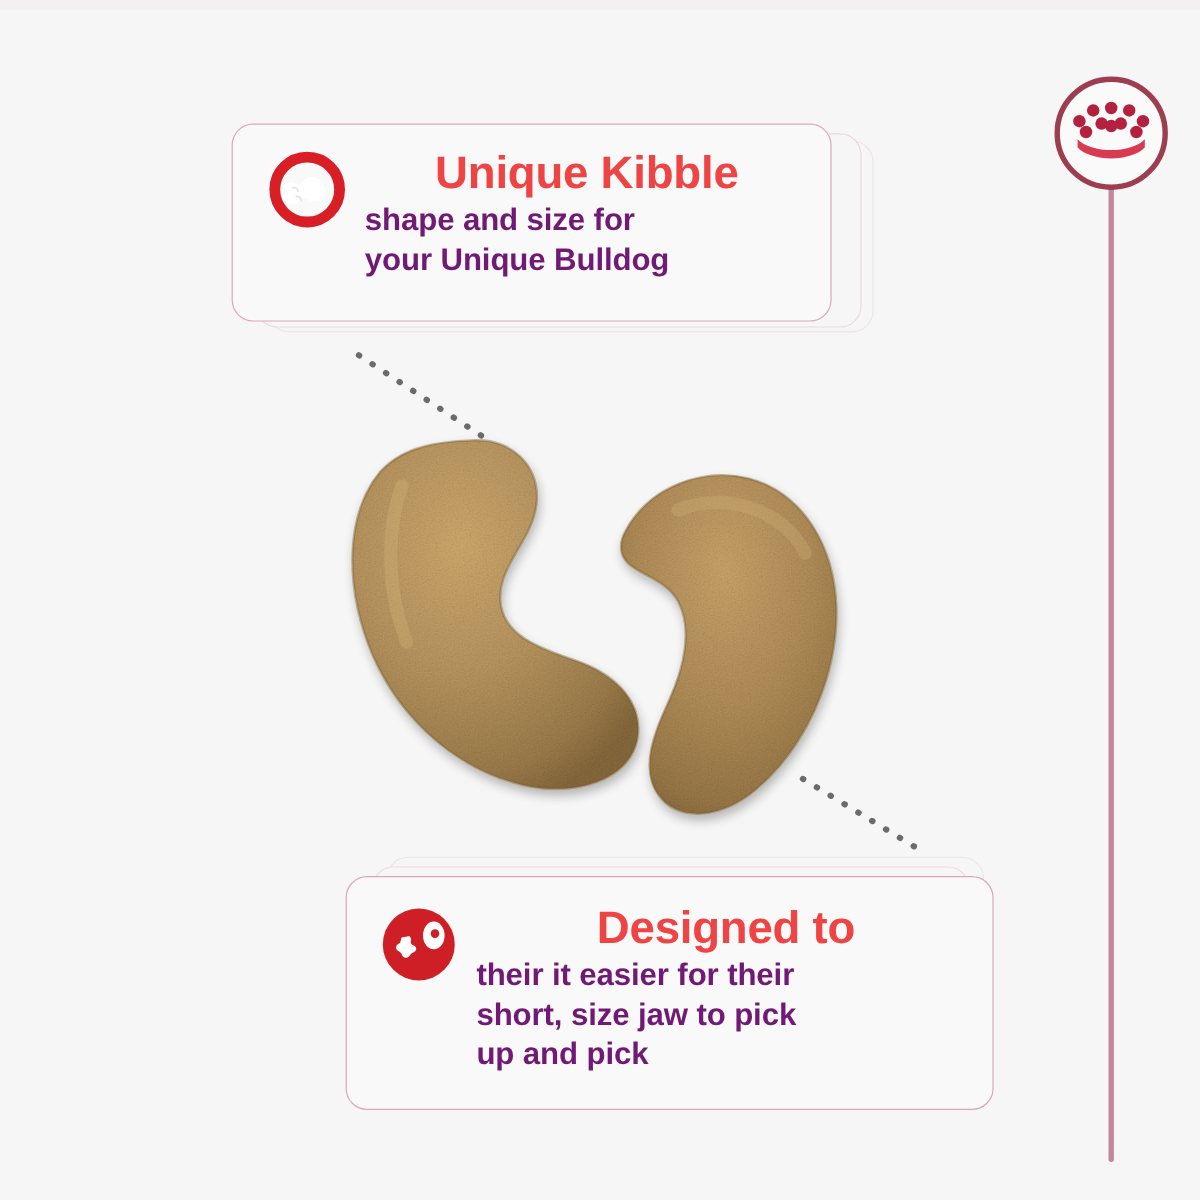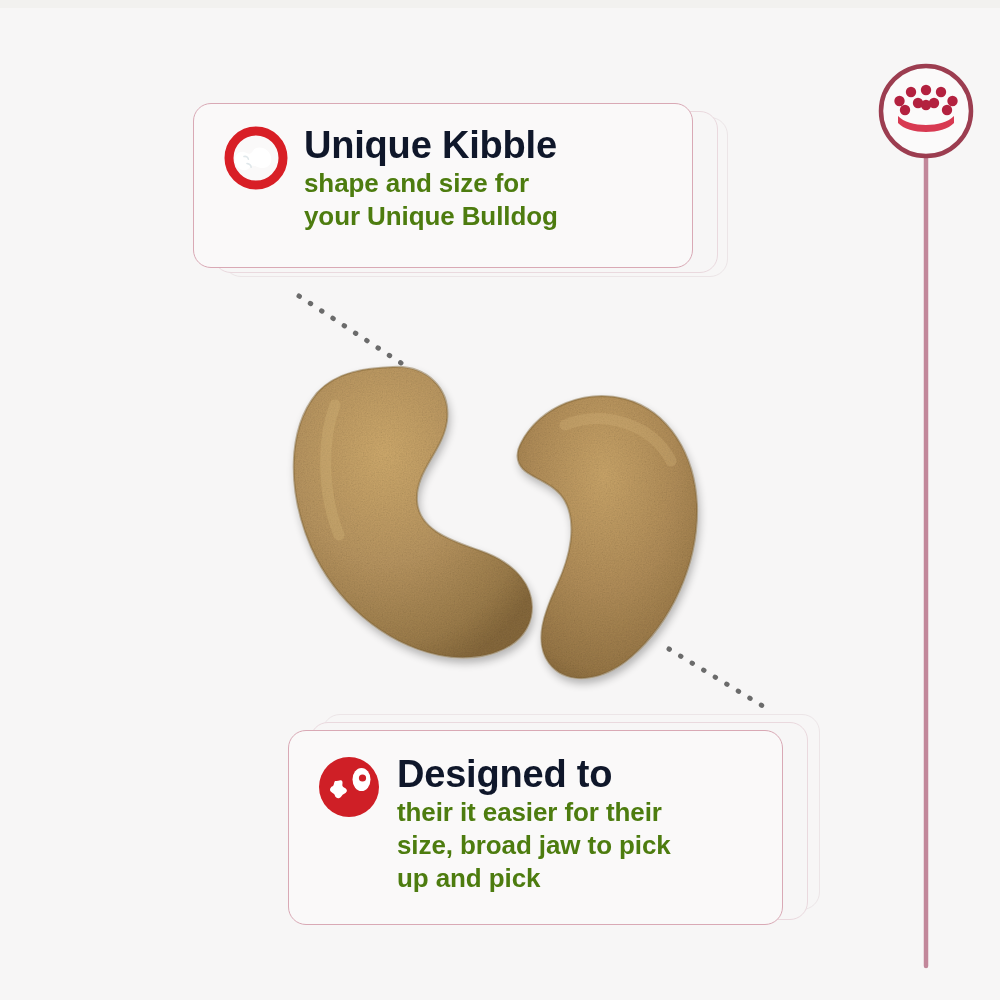--- a/index.html
+++ b/index.html
@@ -74,50 +74,51 @@
     justify-content: center;
   }
 
   .card-text {
     flex: 1 1 auto;
     display: flex;
     flex-direction: column;
   }
 
   .card-title {
-    color: #0f172a;
+    color: #ef4444;
     font-size: 38px;
     font-weight: bold;
     line-height: 1.02;
     letter-spacing: -0.2px;
     white-space: nowrap;
+    text-align: center;
   }
 
   .card-body {
-    color: #4d7c0f;
+    color: #701a75;
     font-size: 26px;
     font-weight: bold;
     line-height: 1.28;
     letter-spacing: -0.1px;
     margin-top: 2px;
   }
   .card-body span { display: block; white-space: nowrap; }
 
   
   #card-unique-kibble { left: 193px; top: 103px; width: 540px; height: 180px; }
   #card-unique-kibble .stack-layer.l3 { left: 30px;  top: 14px; width: 505px; height: 160px; }
   #card-unique-kibble .stack-layer.l2 { left: 20px;  top:  8px; width: 505px; height: 162px; }
   #card-unique-kibble .card-front     { left:  0px;  top:  0px; width: 500px; height: 165px;
                                         padding: 22px 18px 0 30px; }
 
   
   #card-designed-to { left: 288px; top: 712px; width: 545px; height: 215px; }
   #card-designed-to .stack-layer.l3 { left: 34px; top: 2px;  width: 498px; height: 196px; }
   #card-designed-to .stack-layer.l2 { left: 22px; top: 10px; width: 498px; height: 198px; }
-  #card-designed-to .card-front     { left:  0px; top: 18px; width: 495px; height: 195px;
+  #card-designed-to .card-front     { left:  0px; top: 18px; width: 540px; height: 195px;
                                       padding: 24px 14px 0 28px; }
 
   
   .icon-kibble-circle, .icon-jaw-circle {
     width: 64px; height: 64px;
     display: block;
     margin-right: 16px;
   }
 
   
@@ -308,21 +309,21 @@
 
             <ellipse cx="44.5" cy="24.5" rx="9" ry="11.5" fill="#ffffff"></ellipse>
             <circle cx="45.5" cy="23" r="3.6" fill="#cf1f26"></circle>
           </svg>
         </div>
 
         <div class="card-text">
           <div class="card-title">Designed to</div>
           <div class="card-body">
             <span>their it easier for their</span>
-            <span>size, broad jaw to pick</span>
+            <span>short, size jaw to pick</span>
             <span>up and pick</span>
           </div>
         </div>
 
       </div>
     </div>
   </div>
 
   <svg id="logo-pin" viewBox="0 0 110 912">
 

